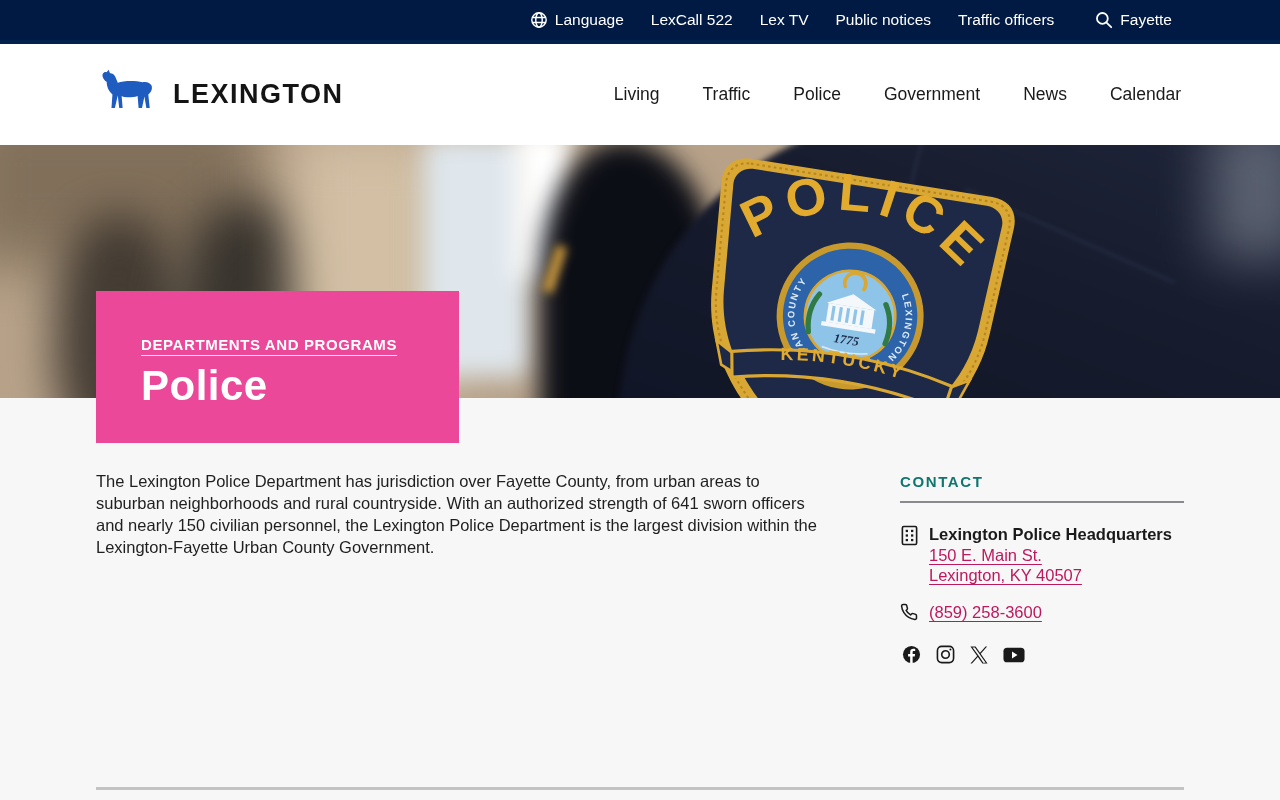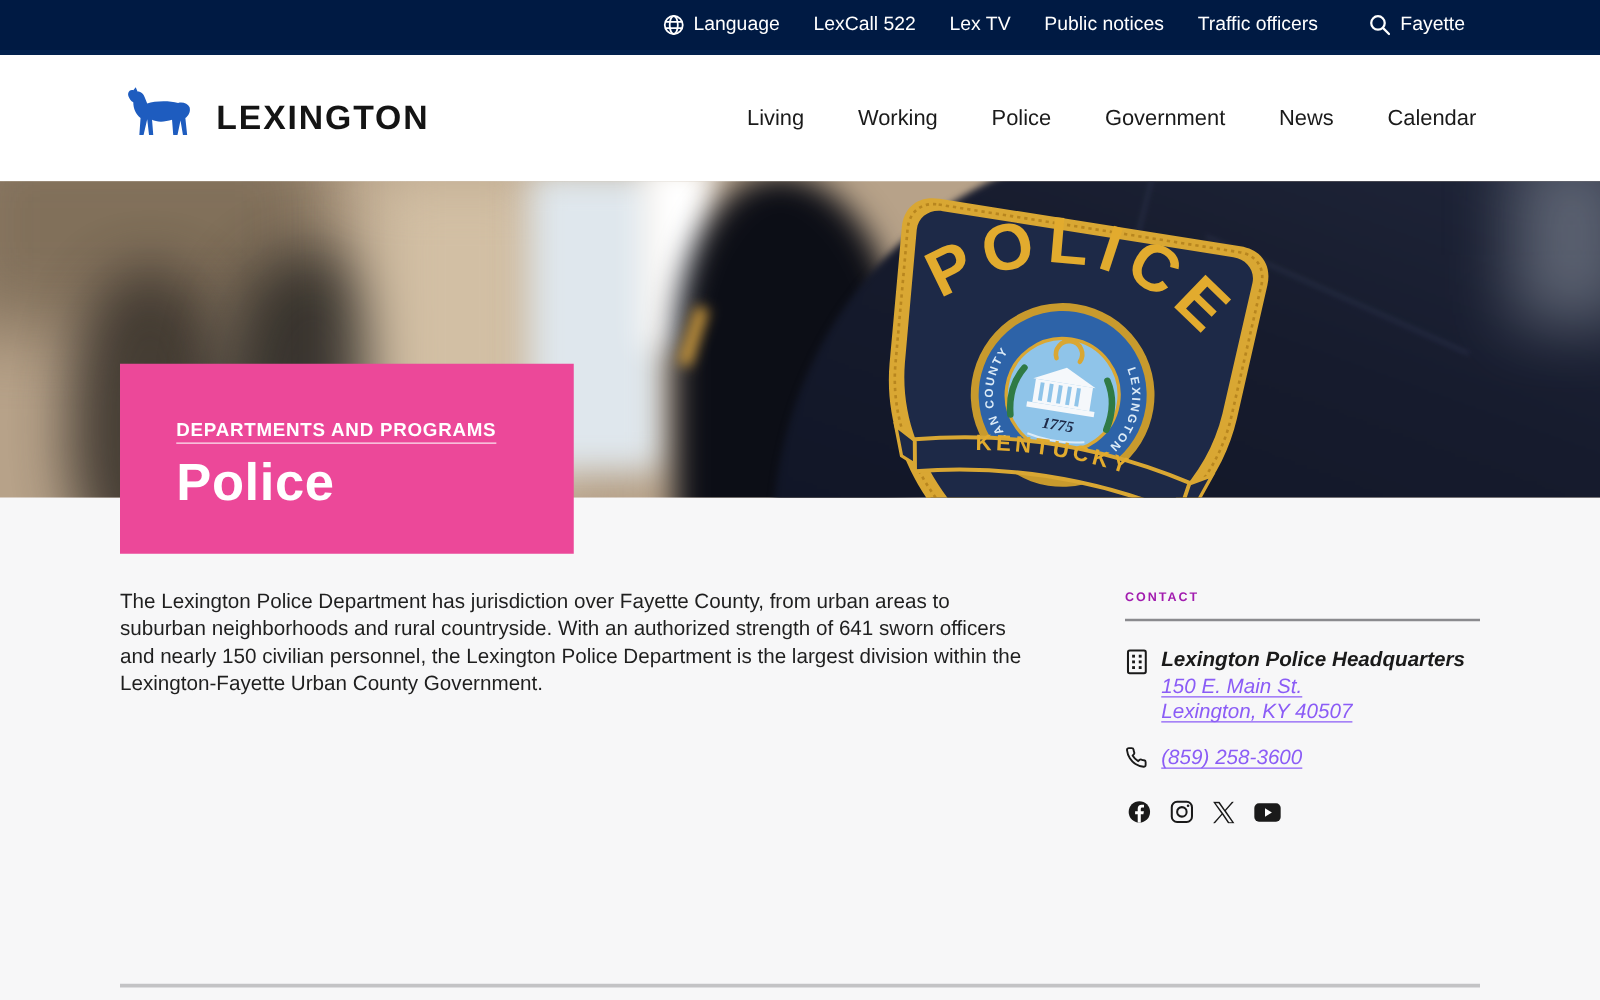--- a/index.html
+++ b/index.html
@@ -42,27 +42,27 @@
   .hero-card { position:absolute; left:96px; top:291px; width:363px; height:152px; background:#ec4899; z-index:6; padding:45px 20px 0 45px; }
   .eyebrow { display:inline-block; color:#ffffff; font-size:15px; font-weight:700; letter-spacing:.6px; text-decoration:underline; text-decoration-color:rgba(255,255,255,.85); text-underline-offset:5px; text-decoration-thickness:1px; cursor:pointer; }
   .hero-title { color:#ffffff; font-size:42px; font-weight:700; margin-top:8px; letter-spacing:.5px; }
 
   
   .content { height:402px; background:#f7f7f8; display:flex; flex-direction:column; }
   .content-row { display:flex; justify-content:space-between; padding:72px 96px 0 96px; }
   .intro { width:728px; font-size:16.5px; line-height:22px; color:#1f1f1f; }
 
   .contact { width:284px; padding-top:3px; }
-  .contact-heading { color:#a21caf; font-size:10px; font-weight:700; letter-spacing:1.6px; }
+  .contact-heading { color:#0f766e; font-size:15px; font-weight:700; letter-spacing:1.6px; }
   .contact hr { border:none; border-top:2px solid #8a8a8e; margin-top:11px; margin-bottom:21px; }
-  .c-row { display:flex; gap:9px; margin-bottom:17px;font-style:italic; }
+  .c-row { display:flex; gap:9px; margin-bottom:17px; }
   .c-icon { flex:0 0 20px; padding-top:1px; }
   .c-text { font-size:16.5px; line-height:20px; color:#1a1a1a; overflow-wrap:anywhere; }
   .c-org { font-weight:700; display:block; margin-bottom:1px; }
-  .c-link { color:#8b5cf6; text-decoration:underline; text-underline-offset:3px; text-decoration-thickness:1px; cursor:pointer; }
+  .c-link { color:#be185d; text-decoration:underline; text-underline-offset:3px; text-decoration-thickness:1px; cursor:pointer; }
   .social { display:flex; align-items:center; gap:15px; margin-top:20px; padding-left:2px; }
   .social a { display:block; cursor:pointer; }
 
   .divider { margin:auto 96px 10px 96px; border-top:3px solid #c3c3c5; }
 </style>
 </head>
 <body>
 
 <div class="page">
 
@@ -100,21 +100,21 @@
     <div class="logo">
       <span>
         <svg width="62" height="47" viewBox="0 0 64 48" fill="#1e5cbf">
           <path d="M8,8 C7,5 9,2 12,3 L14,0.5 L15.5,4 C18.5,4 20.5,6 21.5,9 L23.5,14 C30,11.5 42,11.5 49,13.5 C53,12.5 57,14 58.5,17 C59.5,21 57.5,24 55,26 L56.5,40 L53,40 L51,28 L48.5,40 L45,40 L44,27.5 C38,29.5 31,29.5 27.5,27.5 L28.5,40 L25,40 L23.5,27 L20.5,40 L17,40 L18,26 C14,23 12,18 12,13 C10,12 8.8,10 8,8 Z"></path>
         </svg>
       </span>
       <span class="logo-text">LEXINGTON</span>
     </div>
     <nav class="mainnav">
       <a>Living</a>
-      <a>Working</a>
+      <a>Traffic</a>
       <a>Police</a>
       <a>Government</a>
       <a>News</a>
       <a>Calendar</a>
     </nav>
   </div>
 
   <div class="hero">
     <div class="blob b-tl"></div>
     <div class="blob b-fig1"></div>

